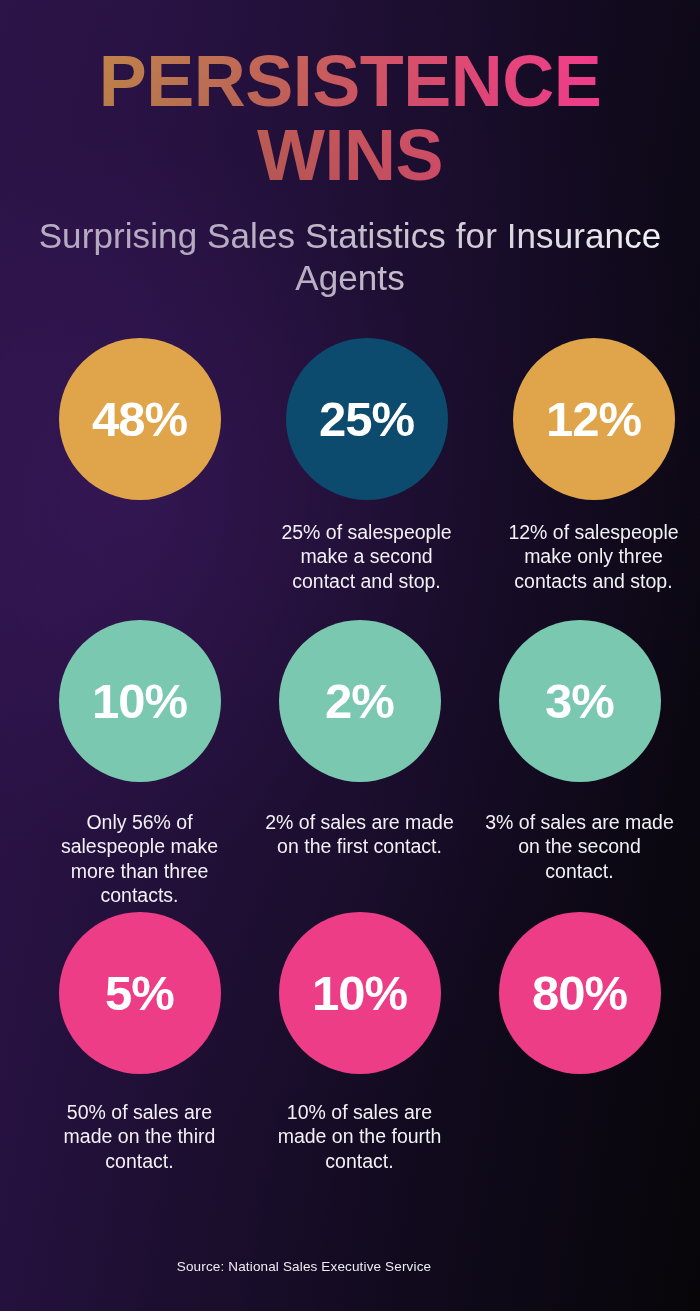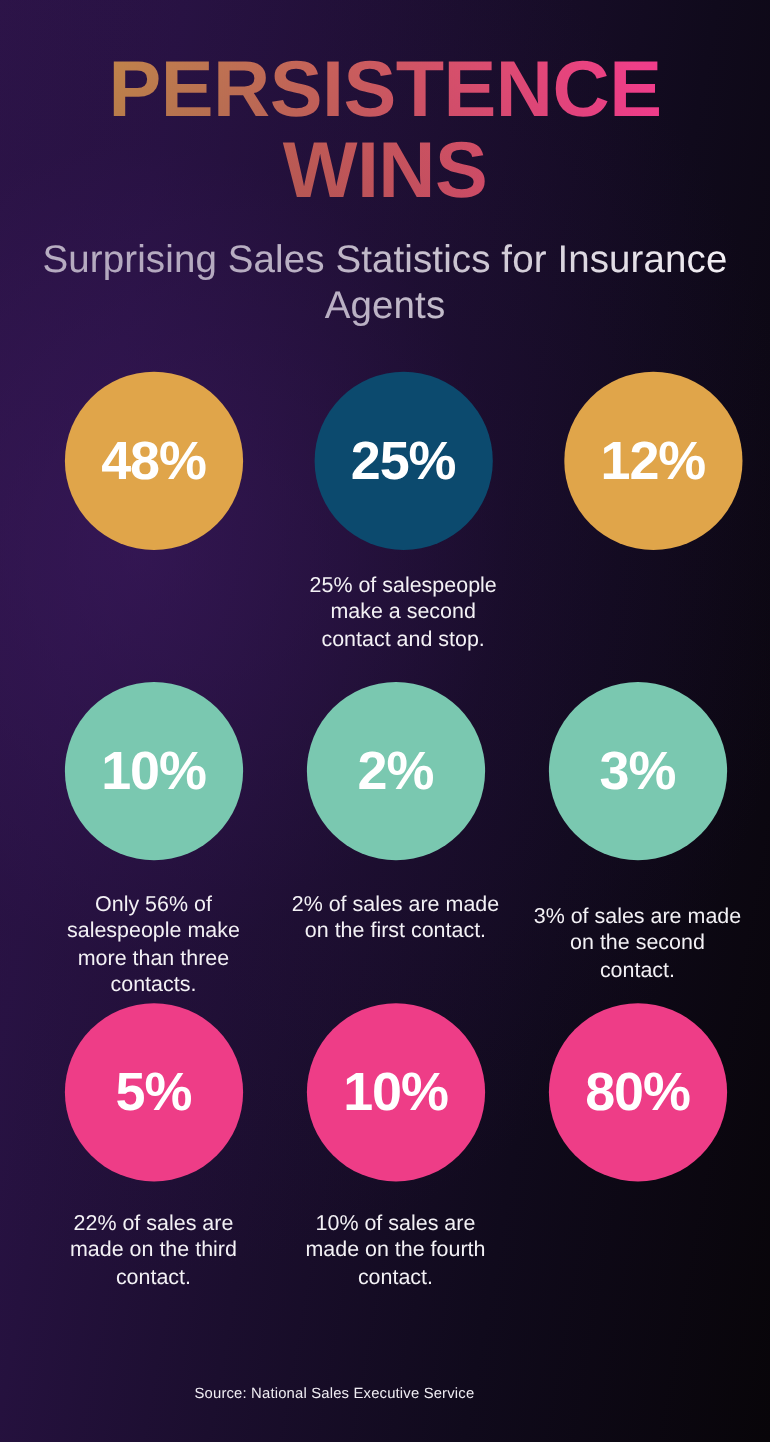--- a/index.html
+++ b/index.html
@@ -62,21 +62,21 @@
   .row-3 { height:272px; }
 
   .cell {
     width:213px;
     display:flex;
     flex-direction:column;
     align-items:center;
   }
   .cell-1 { margin-left:33px; }
   .cell-2 { margin-left:7px; }
-  .cell-3 { margin-left:7px;gap:11px; }
+  .cell-3 { margin-left:7px; }
 
   .bubble {
     width:162px; height:162px;
     border-radius:50%;
     display:flex;
     align-items:center;
     justify-content:center;
   }
   .bubble-value {
     font-size:49px;
@@ -130,20 +130,21 @@
       <div class="cell cell-2">
         <div class="bubble" style="background-color: #0c4a6e;">
           <span class="bubble-value">25%</span>
         </div>
         <div class="caption">25% of salespeople make a second contact and stop.</div>
       </div>
       <div class="cell cell-3">
         <div class="bubble" style="background-color: rgb(224, 165, 74);">
           <span class="bubble-value">12%</span>
         </div>
+        <div class="caption">12% of salespeople make only three contacts and stop.</div>
       </div>
     </div>
 
     <div class="row row-2">
       <div class="cell cell-1">
         <div class="bubble" style="background-color: rgb(122, 200, 176);">
           <span class="bubble-value">10%</span>
         </div>
         <div class="caption">Only 56% of salespeople make more than three contacts.</div>
       </div>
@@ -159,21 +160,21 @@
         </div>
         <div class="caption">3% of sales are made on the second contact.</div>
       </div>
     </div>
 
     <div class="row row-3">
       <div class="cell cell-1">
         <div class="bubble" style="background-color: rgb(238, 61, 135);">
           <span class="bubble-value">5%</span>
         </div>
-        <div class="caption">22% of sales are made on the third contact.</div>
+        <div class="caption">50% of sales are made on the third contact.</div>
       </div>
       <div class="cell cell-2">
         <div class="bubble" style="background-color: rgb(238, 61, 135);">
           <span class="bubble-value">10%</span>
         </div>
         <div class="caption">10% of sales are made on the fourth contact.</div>
       </div>
       <div class="cell cell-3">
         <div class="bubble" style="background-color: rgb(238, 61, 135);">
           <span class="bubble-value">80%</span>

